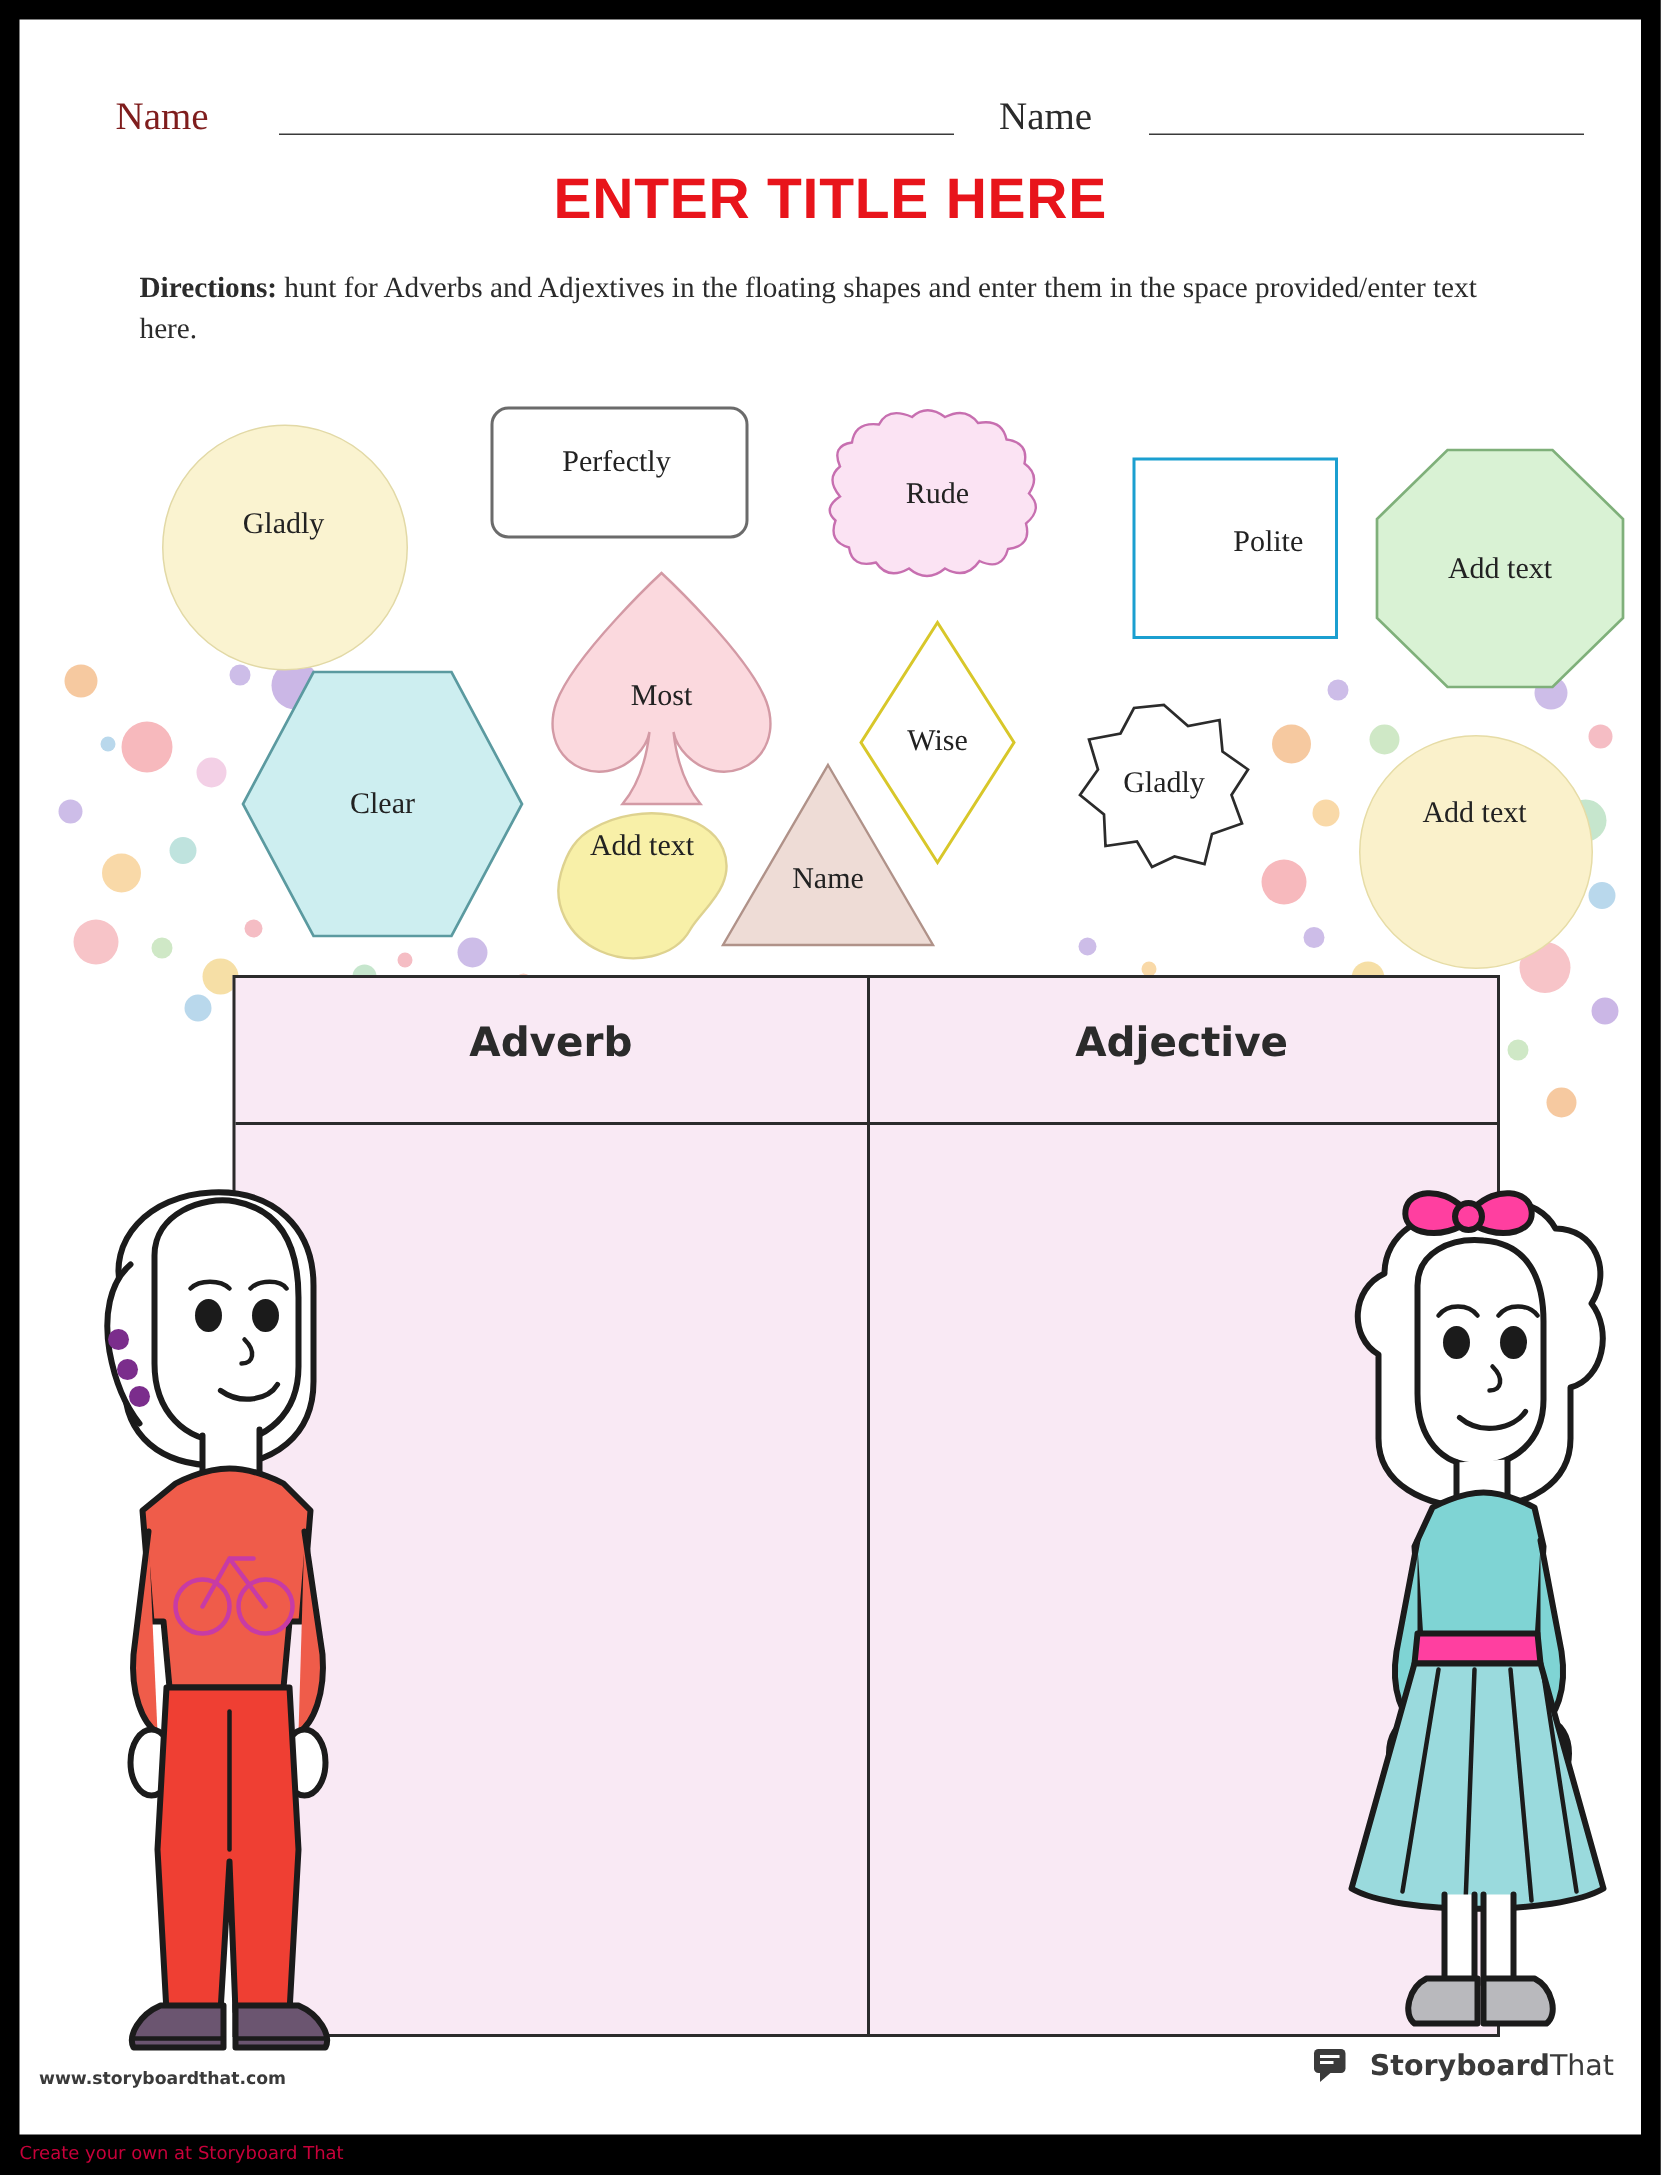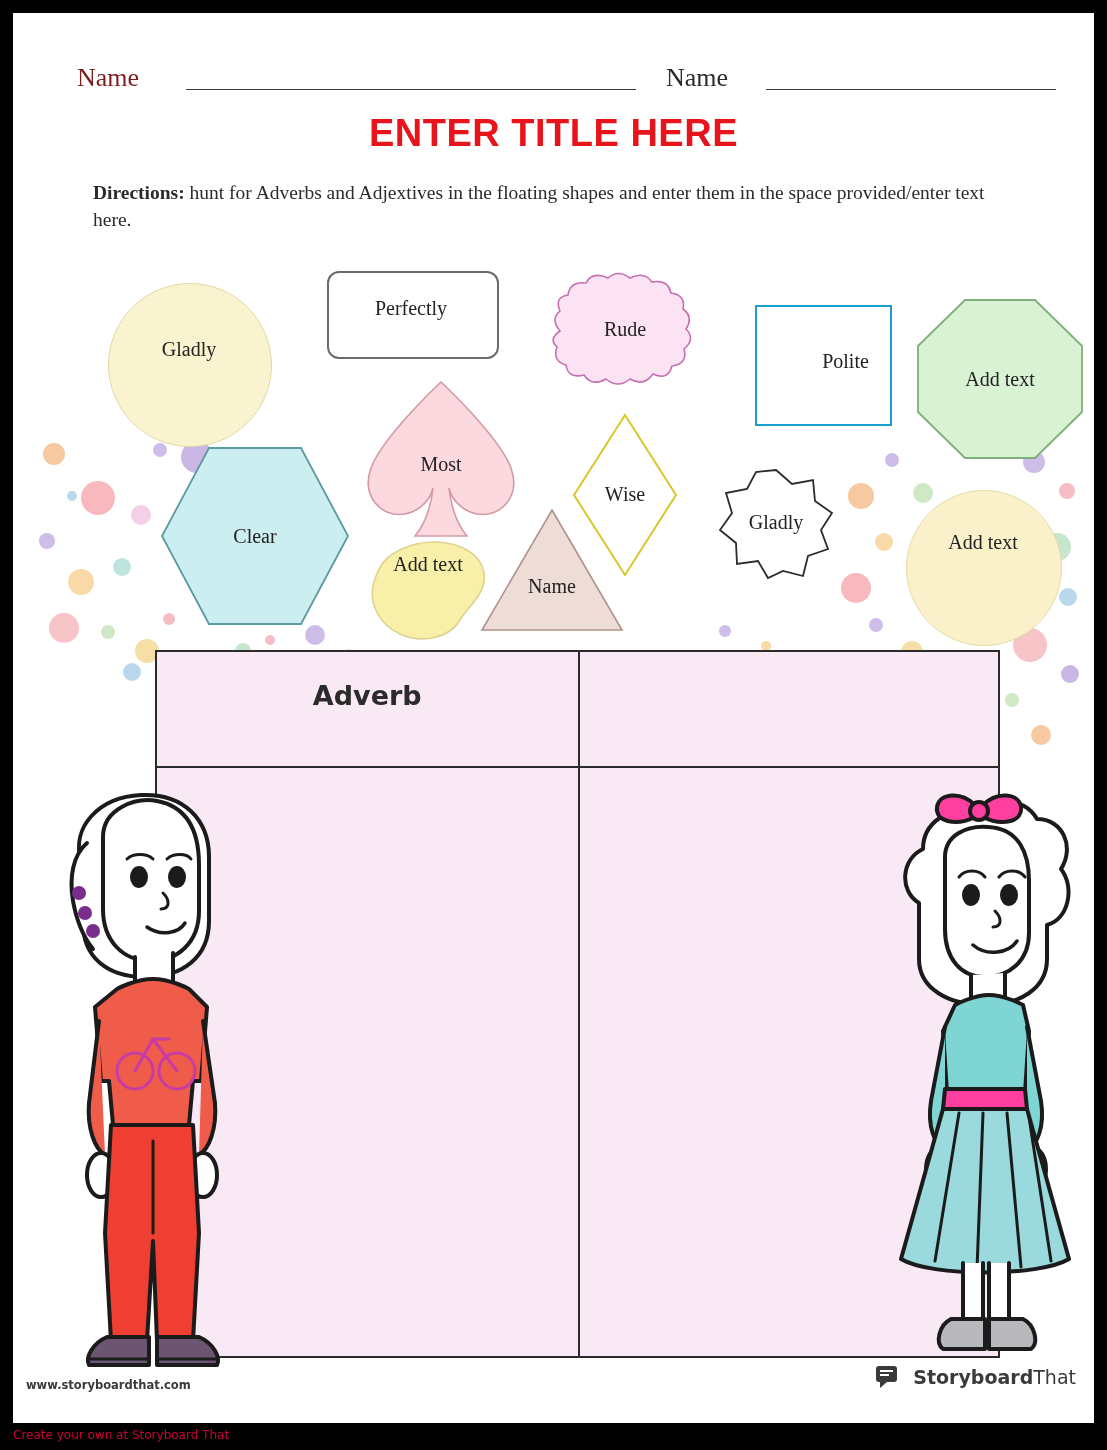--- a/index.html
+++ b/index.html
@@ -121,21 +121,21 @@
     height: 708px;
     border: 2.5px solid #2b2b2b;
     background: #f9e9f4;
     box-sizing: border-box;
   }
   .table-head {
     position: absolute;
     left: 0;
     top: 0;
     width: 100%;
-    height: 116px;
+    height: 98px;
     border-bottom: 2.5px solid #2b2b2b;
     box-sizing: border-box;
   }
   .table-divider {
     position: absolute;
     left: 50%;
     top: 0;
     width: 0;
     height: 100%;
     border-left: 2.5px solid #2b2b2b;
@@ -302,20 +302,21 @@
     </svg>
     <div class="shape-label" style="left:466px; top:562px; width:146px;">Name</div>
 
     <div class="circle-shape" style="left:893px; top:477px; width:154px; height:154px; background:#faf1cb; border:1.5px solid #e6dca6;"></div>
     <div class="shape-label" style="left:893px; top:518px; width:154px;"><span>Add text</span></div>
   </div>
 
   <div class="table">
     <div class="table-head">
       <div class="th left">Adverb</div>
+      <div class="th right">Adjective</div>
     </div>
     <div class="table-divider"></div>
     <div style="position:absolute; left:0; top:98px; width:50%; height:610px;"></div>
     <div style="position:absolute; left:50%; top:98px; width:50%; height:610px;"></div>
   </div>
 
   <svg class="char" style="left:30px; top:768px;" width="210" height="590" viewBox="0 0 210 590">
     <g stroke="#1b1b1b" stroke-width="4" stroke-linejoin="round" stroke-linecap="round">
 
       <path d="M38 80 C28 46 56 16 98 14 C140 12 166 38 166 76 L166 140 C166 176 140 196 102 196 C64 196 40 176 40 142 Z" fill="#ffffff"></path>

